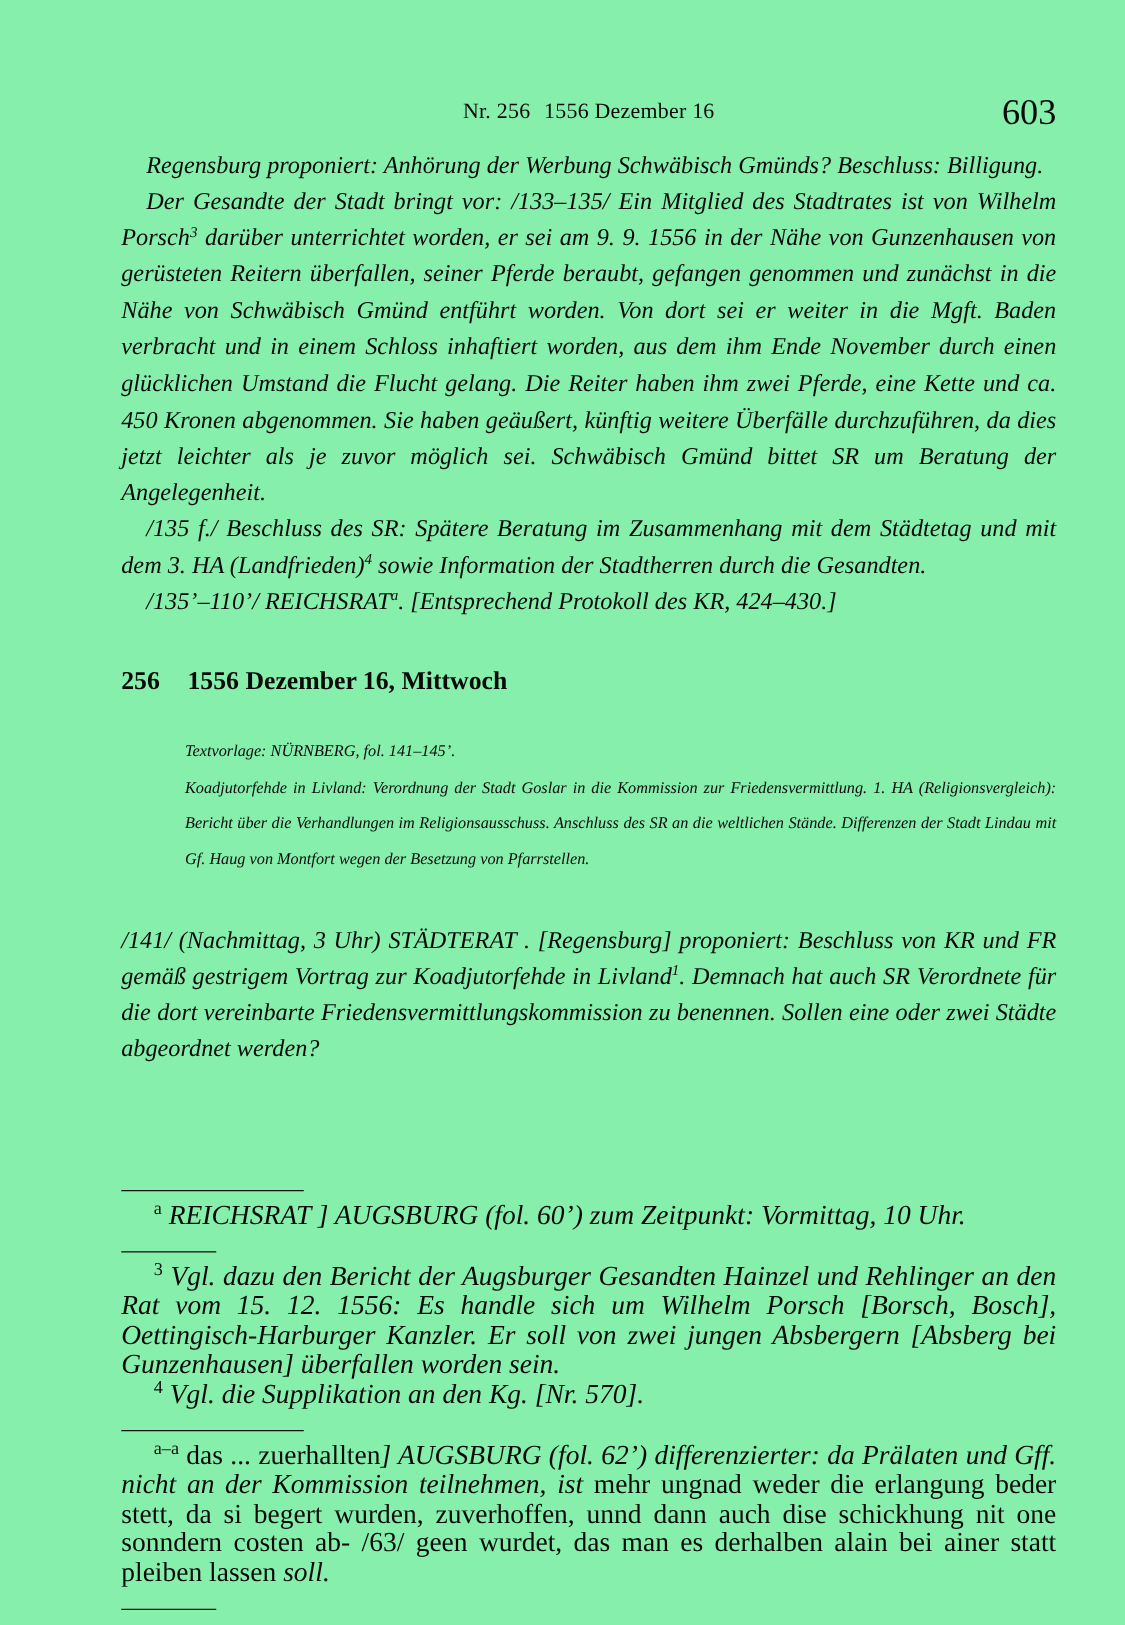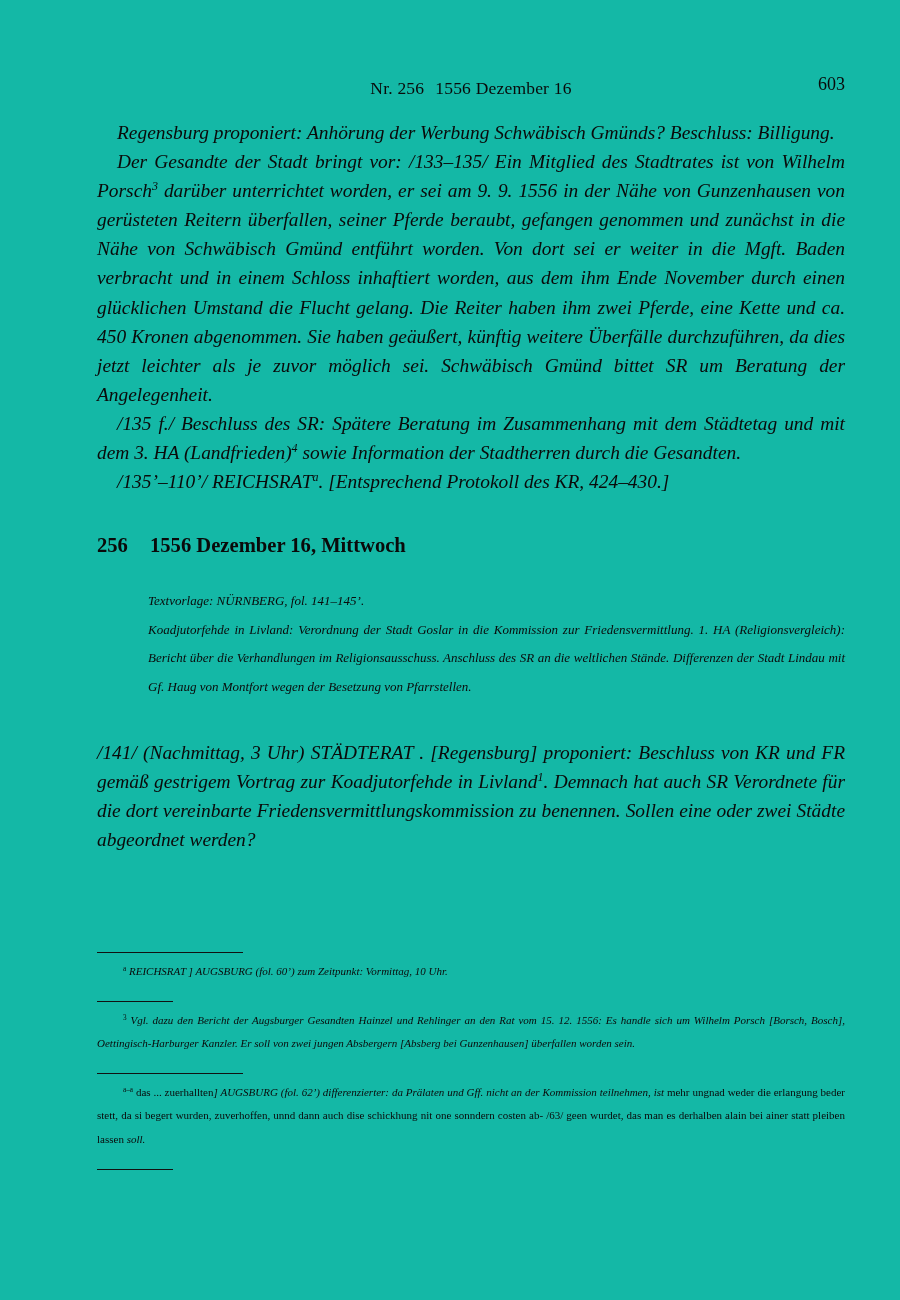--- a/index.html
+++ b/index.html
@@ -4,21 +4,21 @@
 <style>
   html, body {
     margin: 0;
     padding: 0;
     background: #ffffff;
   }
   .page {
     position: relative;
     width: 900px;
     height: 1300px;
-    background: #14b8a6;
+    background: #86efac;
     font-family: "Liberation Serif", "DejaVu Serif", serif;
     color: #0a0a0a;
     overflow: hidden;
   }
 
   
   .runhead {
     position: absolute;
     left: 97px;
     right: 55px;
@@ -28,21 +28,21 @@
   .runhead-center {
     text-align: center;
     font-size: 17.5px;
     letter-spacing: 0.2px;
   }
   .runhead-center .nr { margin-right: 11px; }
   .runhead-folio {
     position: absolute;
     right: 0;
     top: -4px;
-    font-size: 18px;
+    font-size: 29px;
     margin-left: 44px;
   }
 
   
   .body {
     position: absolute;
     left: 97px;
     top: 118px;
     width: 748px;
   }
@@ -108,21 +108,21 @@
     border: 0;
     border-top: 1.3px solid #111;
     margin: 0 0 7px 0;
     height: 0;
   }
   .rule-long { width: 146px; }
   .rule-short { width: 76px; }
 
   .note {
     margin: 0;
-    font-size: 11px;
+    font-size: 22px;
     line-height: 23.6px;
     text-align: justify;
     font-style: italic;
   }
   .note.first { text-indent: 26px; }
   .note.roman { font-style: normal; }
   .note sup {
     font-size: 0.66em;
     vertical-align: 0.54em;
     line-height: 0;
@@ -167,20 +167,21 @@
   <div class="notes">
 
     <div class="note-block">
       <hr class="rule rule-long">
       <p class="note first"><sup>a</sup> <span>REICHSRAT ] AUGSBURG (fol. 60’) zum Zeitpunkt: Vormittag, 10 Uhr.</span></p>
     </div>
 
     <div class="note-block">
       <hr class="rule rule-short">
       <p class="note first"><sup>3</sup> <span>Vgl. dazu den Bericht der Augsburger Gesandten Hainzel und Rehlinger an den Rat vom 15. 12. 1556: Es handle sich um Wilhelm Porsch [Borsch, Bosch], Oettingisch-Harburger Kanzler. Er soll von zwei jungen Absbergern [Absberg bei Gunzenhausen] überfallen worden sein.</span></p>
+      <p class="note first"><sup>4</sup> <span>Vgl. die Supplikation an den Kg. [Nr. 570].</span></p>
     </div>
 
     <div class="note-block">
       <hr class="rule rule-long">
       <p class="note first roman"><sup>a–a</sup> <span>das ... zuerhallten</span><span class="marker-it">] AUGSBURG (fol. 62’) differenzierter: da Prälaten und Gff. nicht an der Kommission teilnehmen, ist</span><span> mehr ungnad weder die erlangung beder stett, da si begert wurden, zuverhoffen, unnd dann auch dise schickhung nit one sonndern costen ab- /63/ geen wurdet, das man es derhalben alain bei ainer statt pleiben lassen </span><span class="marker-it">soll.</span></p>
     </div>
 
     <div class="note-block">
       <hr class="rule rule-short">
     </div>

